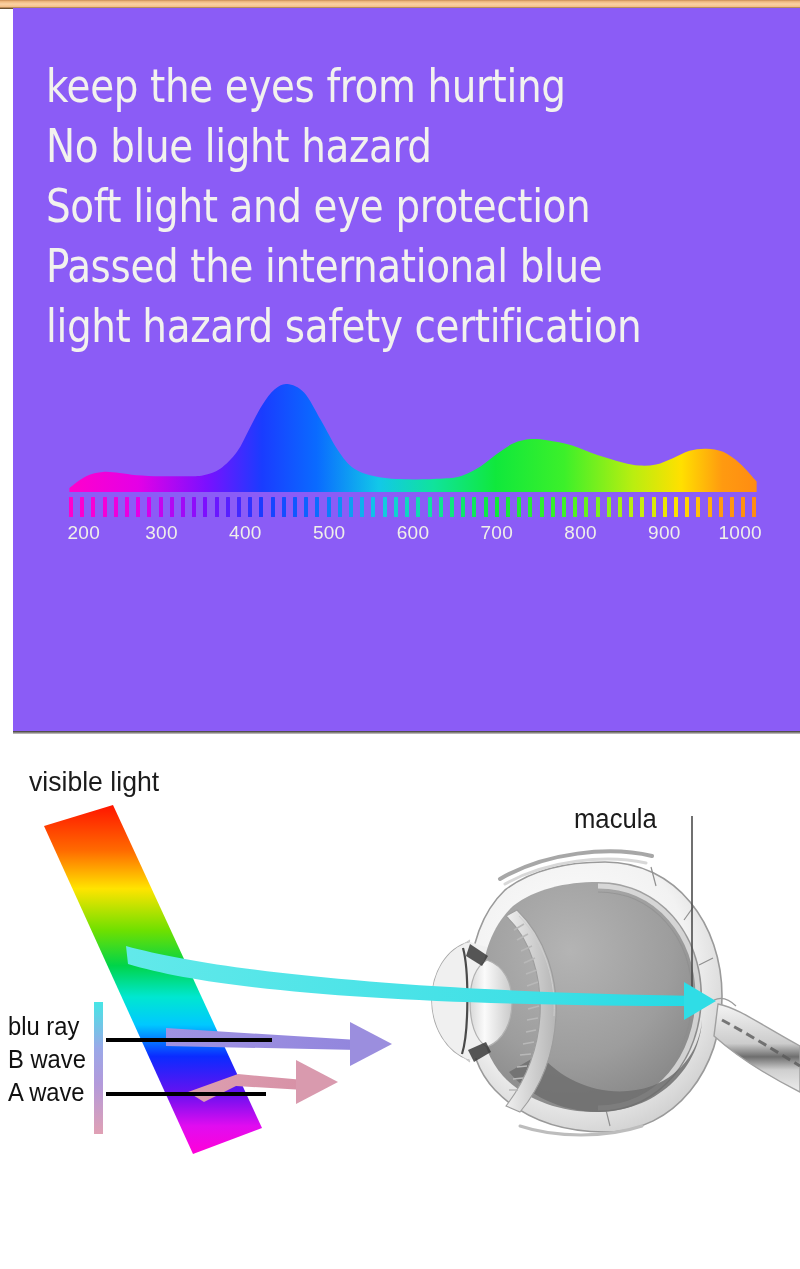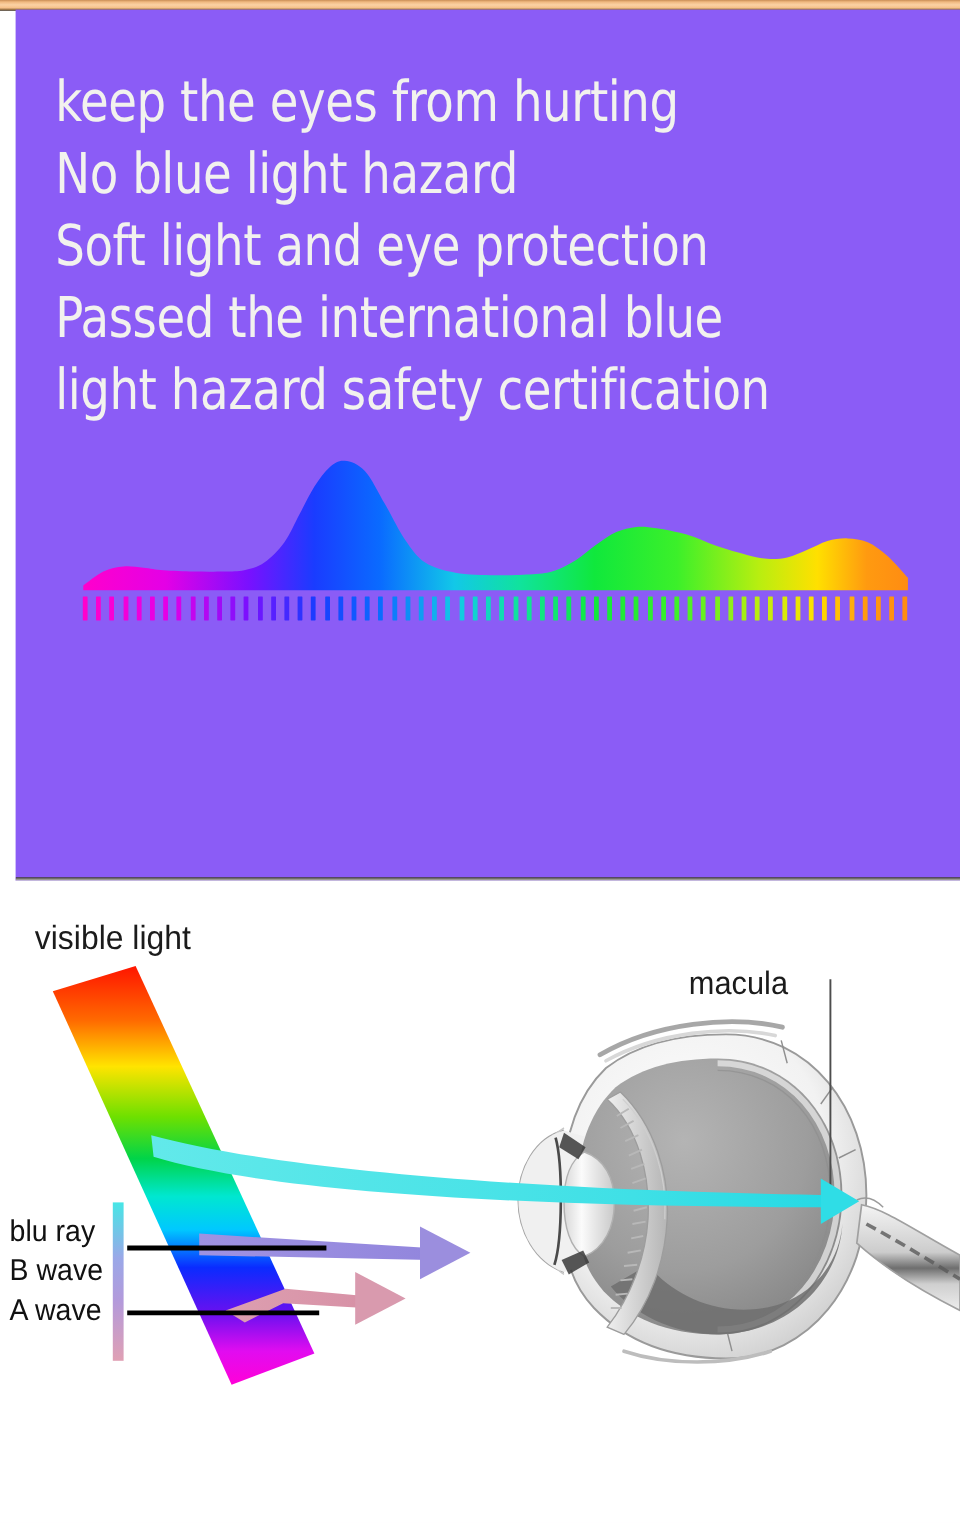--- a/index.html
+++ b/index.html
@@ -220,20 +220,31 @@
           <div class="tick" style="background: rgb(250, 225, 1);"></div>
           <div class="tick" style="background: rgb(255, 210, 3);"></div>
           <div class="tick" style="background: rgb(255, 191, 7);"></div>
           <div class="tick" style="background: rgb(255, 172, 12);"></div>
           <div class="tick" style="background: rgb(255, 154, 16);"></div>
           <div class="tick" style="background: rgb(255, 149, 17);"></div>
           <div class="tick" style="background: rgb(255, 145, 17);"></div>
           <div class="tick" style="background: rgb(255, 140, 18);"></div>
         </div>
 
+      <div class="axis-labels" id="axisLabels">
+          <div class="axis-label" style="left: 22.7619px;">200</div>
+          <div class="axis-label" style="left: 100.571px;">300</div>
+          <div class="axis-label" style="left: 184.381px;">400</div>
+          <div class="axis-label" style="left: 268.19px;">500</div>
+          <div class="axis-label" style="left: 352px;">600</div>
+          <div class="axis-label" style="left: 435.81px;">700</div>
+          <div class="axis-label" style="left: 519.619px;">800</div>
+          <div class="axis-label" style="left: 603.429px;">900</div>
+          <div class="axis-label" style="left: 679.238px;">1000</div>
+        </div>
     </div>
   </div>
 
   <div class="diagram">
 
     <svg class="scene" viewBox="0 0 800 535">
       <defs>
         <linearGradient id="prismGrad" x1="0" y1="0" x2="0" y2="1">
             <stop offset="0%" stop-color="#ff1500"></stop>
             <stop offset="13%" stop-color="#ff6a00"></stop>

